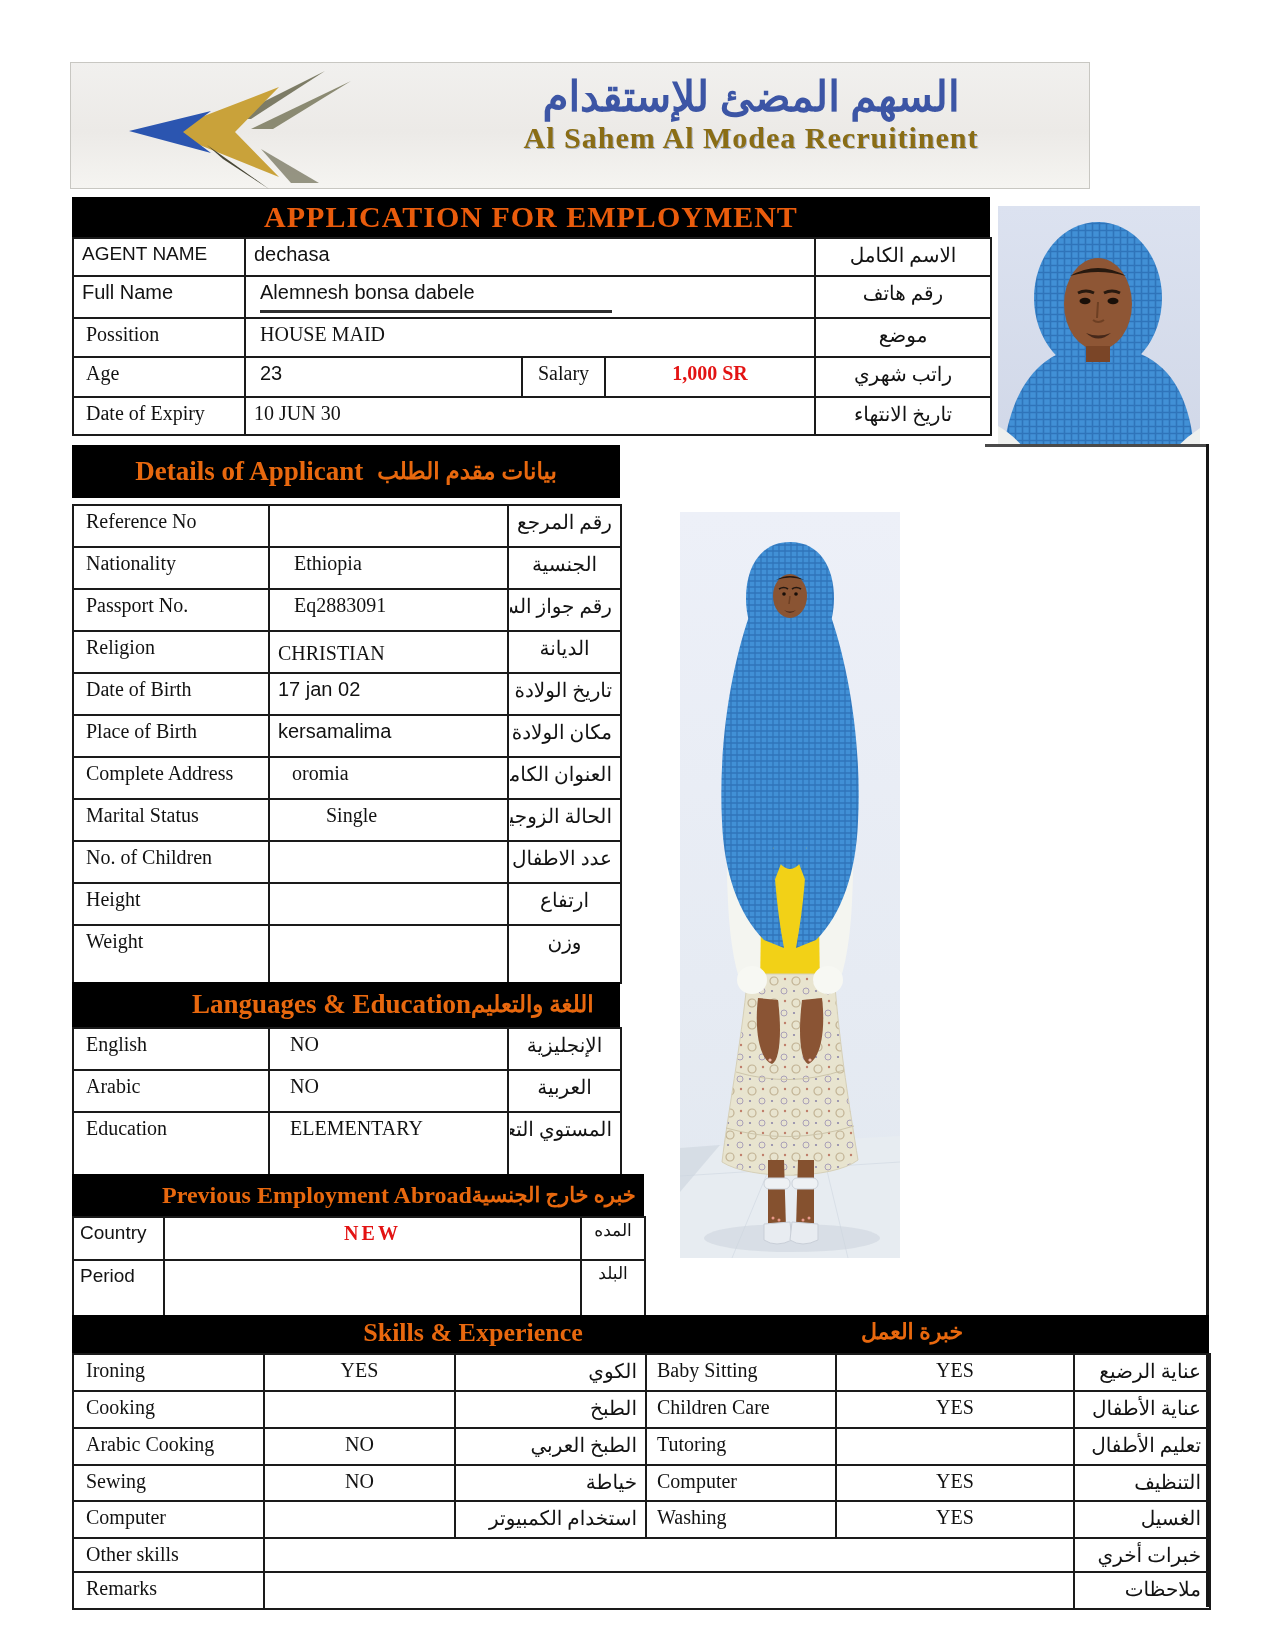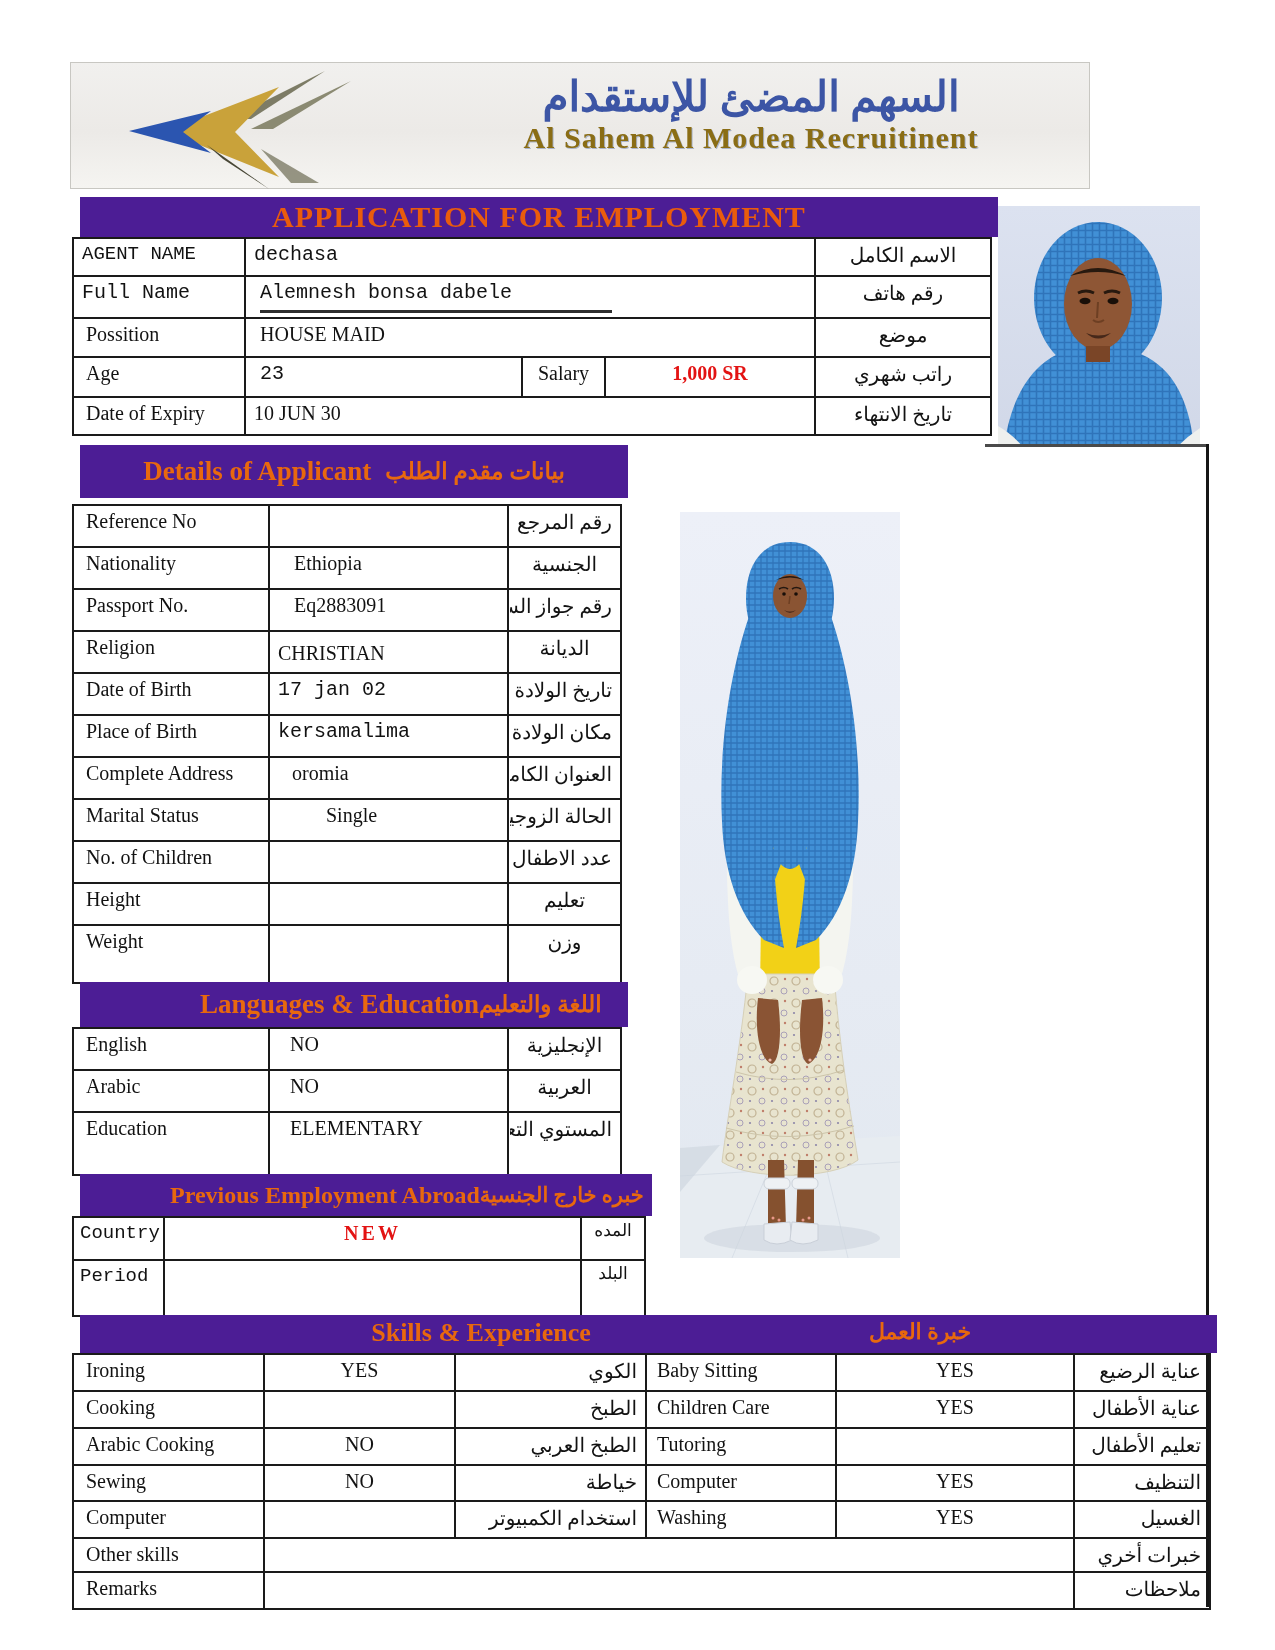--- a/index.html
+++ b/index.html
@@ -10,21 +10,21 @@
   
   .logo-box{left:70px;top:62px;width:1018px;height:125px;
             background:linear-gradient(180deg,#f1f0ee 0%,#eceae7 55%,#f5f4f1 100%);
             border:1px solid #c8c7c2;}
   .logo-texts{position:absolute;left:300px;top:10px;width:760px;text-align:center;}
   .logo-ar{font-size:42px;font-weight:bold;color:#3c55a5;line-height:1.15;direction:rtl;}
   .logo-en{font-size:30px;font-weight:bold;color:#8a6d15;letter-spacing:1px;
            text-shadow:1px 1px 0 rgba(44,74,140,0.35);}
 
   
-  .bar{background:#4c1d95;color:#e8680e;font-weight:bold;display:flex;align-items:center;margin-left:8px;}
+  .bar{background:#000000;color:#e8680e;font-weight:bold;display:flex;align-items:center;}
   .bar .en{white-space:nowrap;}
   .bar .arb{white-space:nowrap;direction:rtl;}
 
   .title-bar{left:72px;top:197px;width:918px;height:40px;justify-content:center;}
   .title-bar .en{font-size:30px;letter-spacing:1px;color:#ea5c0c;}
 
   .details-bar{left:72px;top:445px;width:548px;height:53px;justify-content:center;gap:14px;}
   .details-bar .en{font-size:27px;}
   .details-bar .arb{font-size:23px;}
 
@@ -39,21 +39,21 @@
   .prev-bar .arb{font-size:21px;}
 
   .skills-bar{left:72px;top:1315px;width:1137px;height:38px;position:absolute;}
   .skills-bar .en{position:absolute;left:171px;width:460px;top:3px;text-align:center;font-size:26px;}
   .skills-bar .arb{position:absolute;left:760px;width:160px;top:4px;text-align:center;font-size:22px;}
 
   
   table.grid{border-collapse:collapse;table-layout:fixed;width:100%;height:100%;}
   .grid td{border:2px solid #1a1a1a;vertical-align:top;padding:4px 8px;font-size:20px;
            overflow:hidden;white-space:nowrap;}
-  .sans{font-family:Liberation Mono, monospace;}
+  .sans{font-family:Liberation Sans, sans-serif;}
   .arc{direction:rtl;text-align:center;font-size:19px;border-radius:18px;}
   .arr{direction:rtl;text-align:right;font-size:18px;padding-right:10px;}
   .ctr{text-align:center;}
   .red{color:#e31313;font-weight:bold;}
   .salary-val{font-size:21px;}
   .new-txt{font-size:38px;letter-spacing:3px;text-align:center;padding-top:0;}
   .name-underline{display:inline-block;min-width:352px;border-bottom:3px solid #2e2e2e;padding-bottom:6px;}
 
   .t-top{left:72px;top:237px;width:918px;height:193px;}
   .t-details{left:72px;top:504px;width:548px;height:478px;}
@@ -222,21 +222,21 @@
         <td class="arc">الحالة الزوجية</td>
       </tr>
       <tr style="height:42px">
         <td style="padding-left:12px">No. of Children</td>
         <td></td>
         <td class="arc">عدد الاطفال</td>
       </tr>
       <tr style="height:42px">
         <td style="padding-left:12px">Height</td>
         <td></td>
-        <td class="arc">تعليم</td>
+        <td class="arc">ارتفاع</td>
       </tr>
       <tr style="height:58px">
         <td style="padding-left:12px">Weight</td>
         <td></td>
         <td class="arc">وزن</td>
       </tr>
     </tbody>
       </table>
   </div>
 

